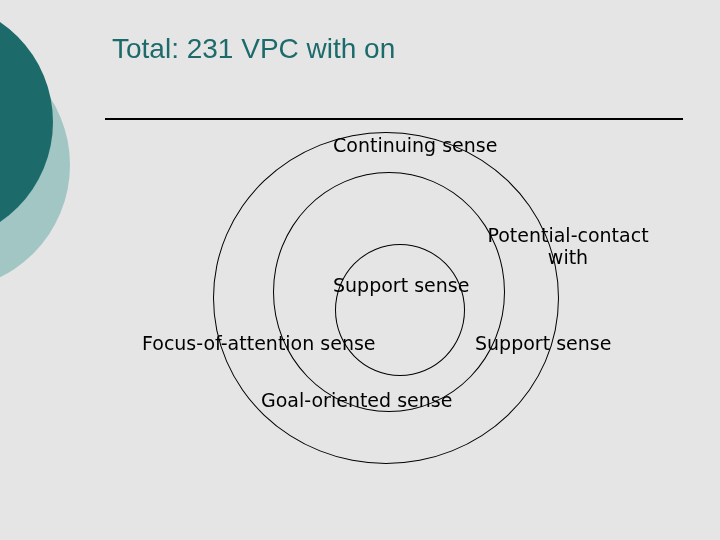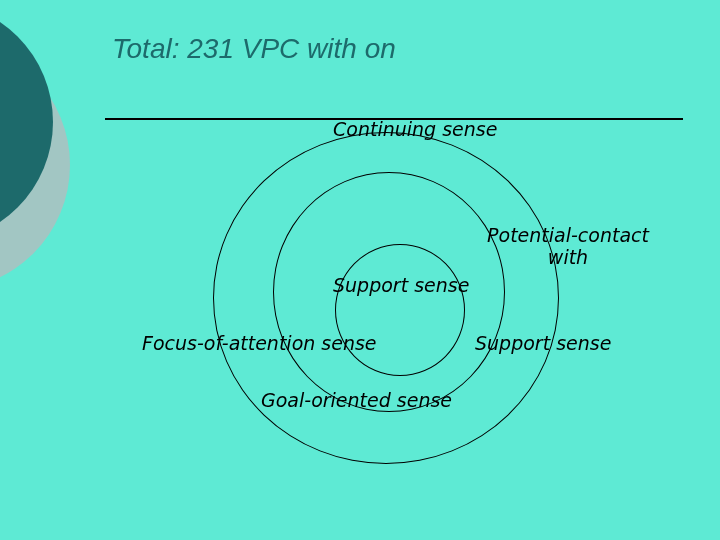--- a/index.html
+++ b/index.html
@@ -4,24 +4,23 @@
 <style>
   html, body {
     margin: 0;
     padding: 0;
     background: #ffffff;
   }
   .slide {
     position: relative;
     width: 720px;
     height: 540px;
-    background: #5eead4;
+    background: #e5e5e5;
     overflow: hidden;
     font-family: "DejaVu Sans", sans-serif;
-    font-style: italic;
   }
   
   .decor-circle {
     position: absolute;
     border-radius: 50%;
   }
   .decor-light {
     left: -180px;
     top: 40px;
     width: 250px;
@@ -64,21 +63,21 @@
   .ring-middle { left: 273px; top: 172px; width: 230px; height: 238px; }
   .ring-inner  { left: 335px; top: 244px; width: 128px; height: 130px; }
   
   .dlabel {
     position: absolute;
     font-size: 19px;
     line-height: 22px;
     color: #000000;
     white-space: nowrap;
   }
-  .lbl-continuing { left: 333px; top: 118px; }
+  .lbl-continuing { left: 333px; top: 134px; }
   .lbl-topic      { left: 260px; top: 193px; }
   .lbl-potential  {
     left: 480px; top: 224px;
     width: 176px;
     text-align: center;
     white-space: normal;
   }
   .lbl-contact    { left: 333px; top: 274px; }
   .lbl-focus      { left: 142px; top: 332px; }
   .lbl-support    { left: 475px; top: 332px; }

